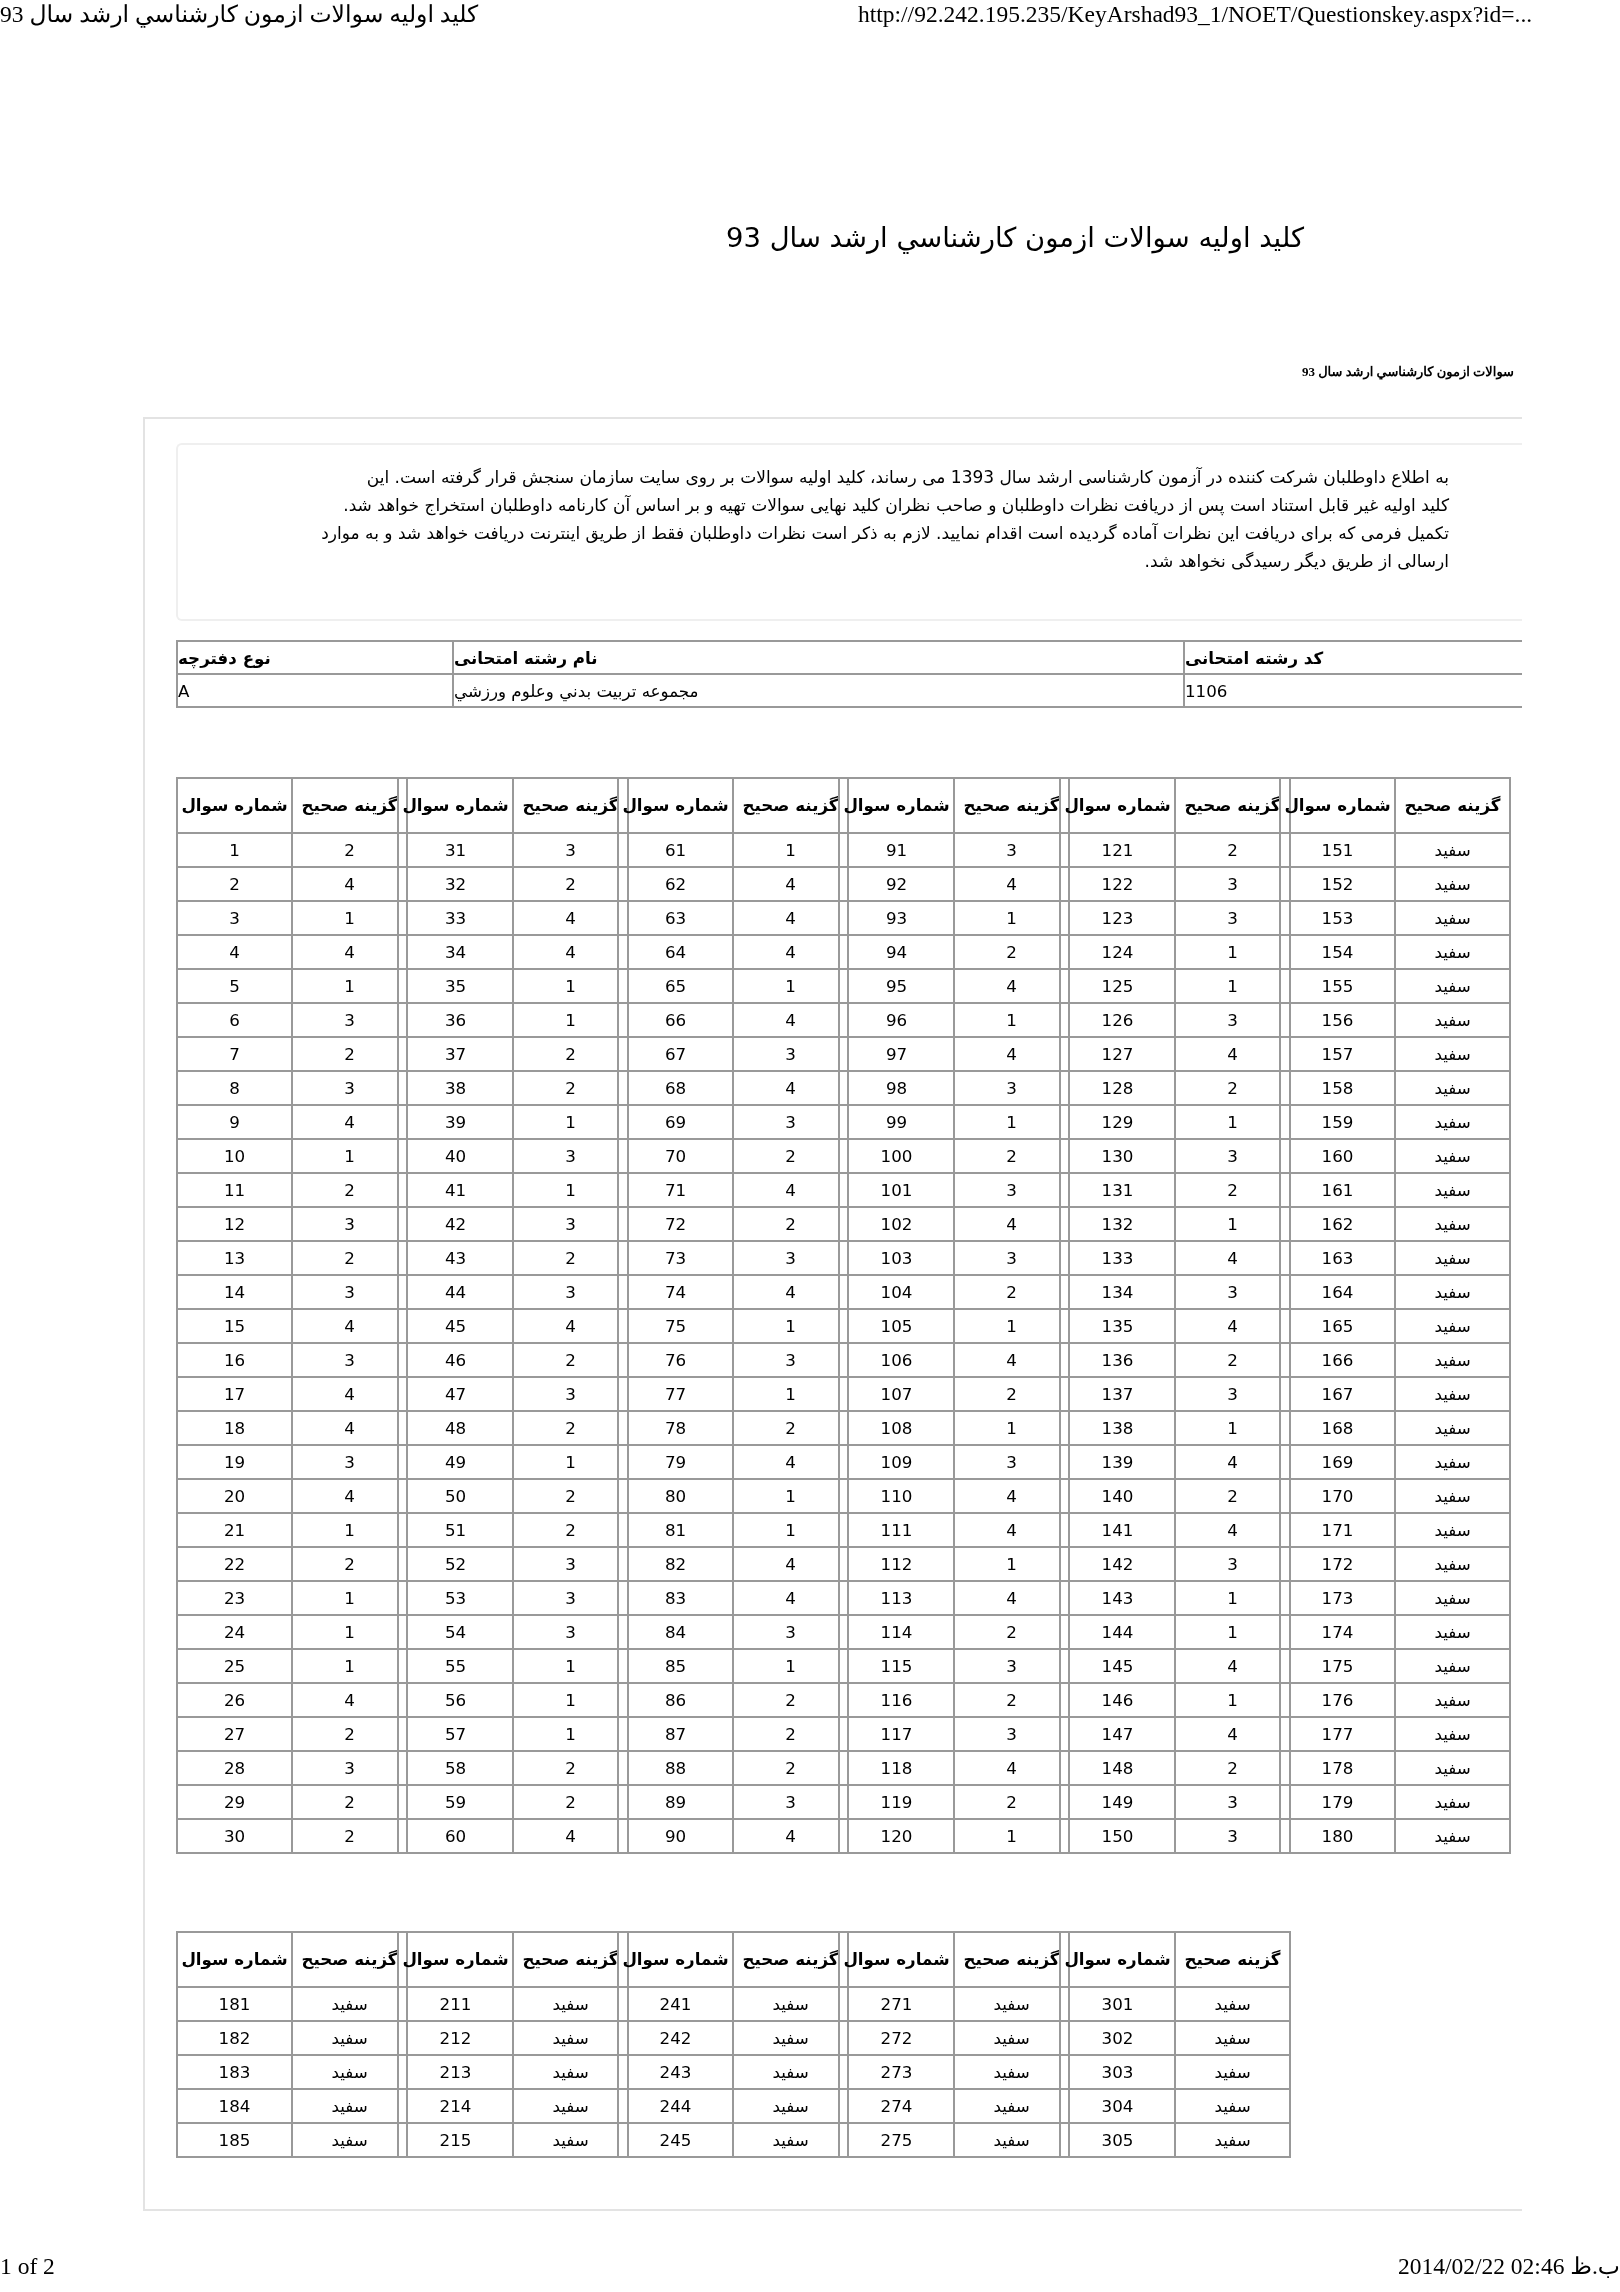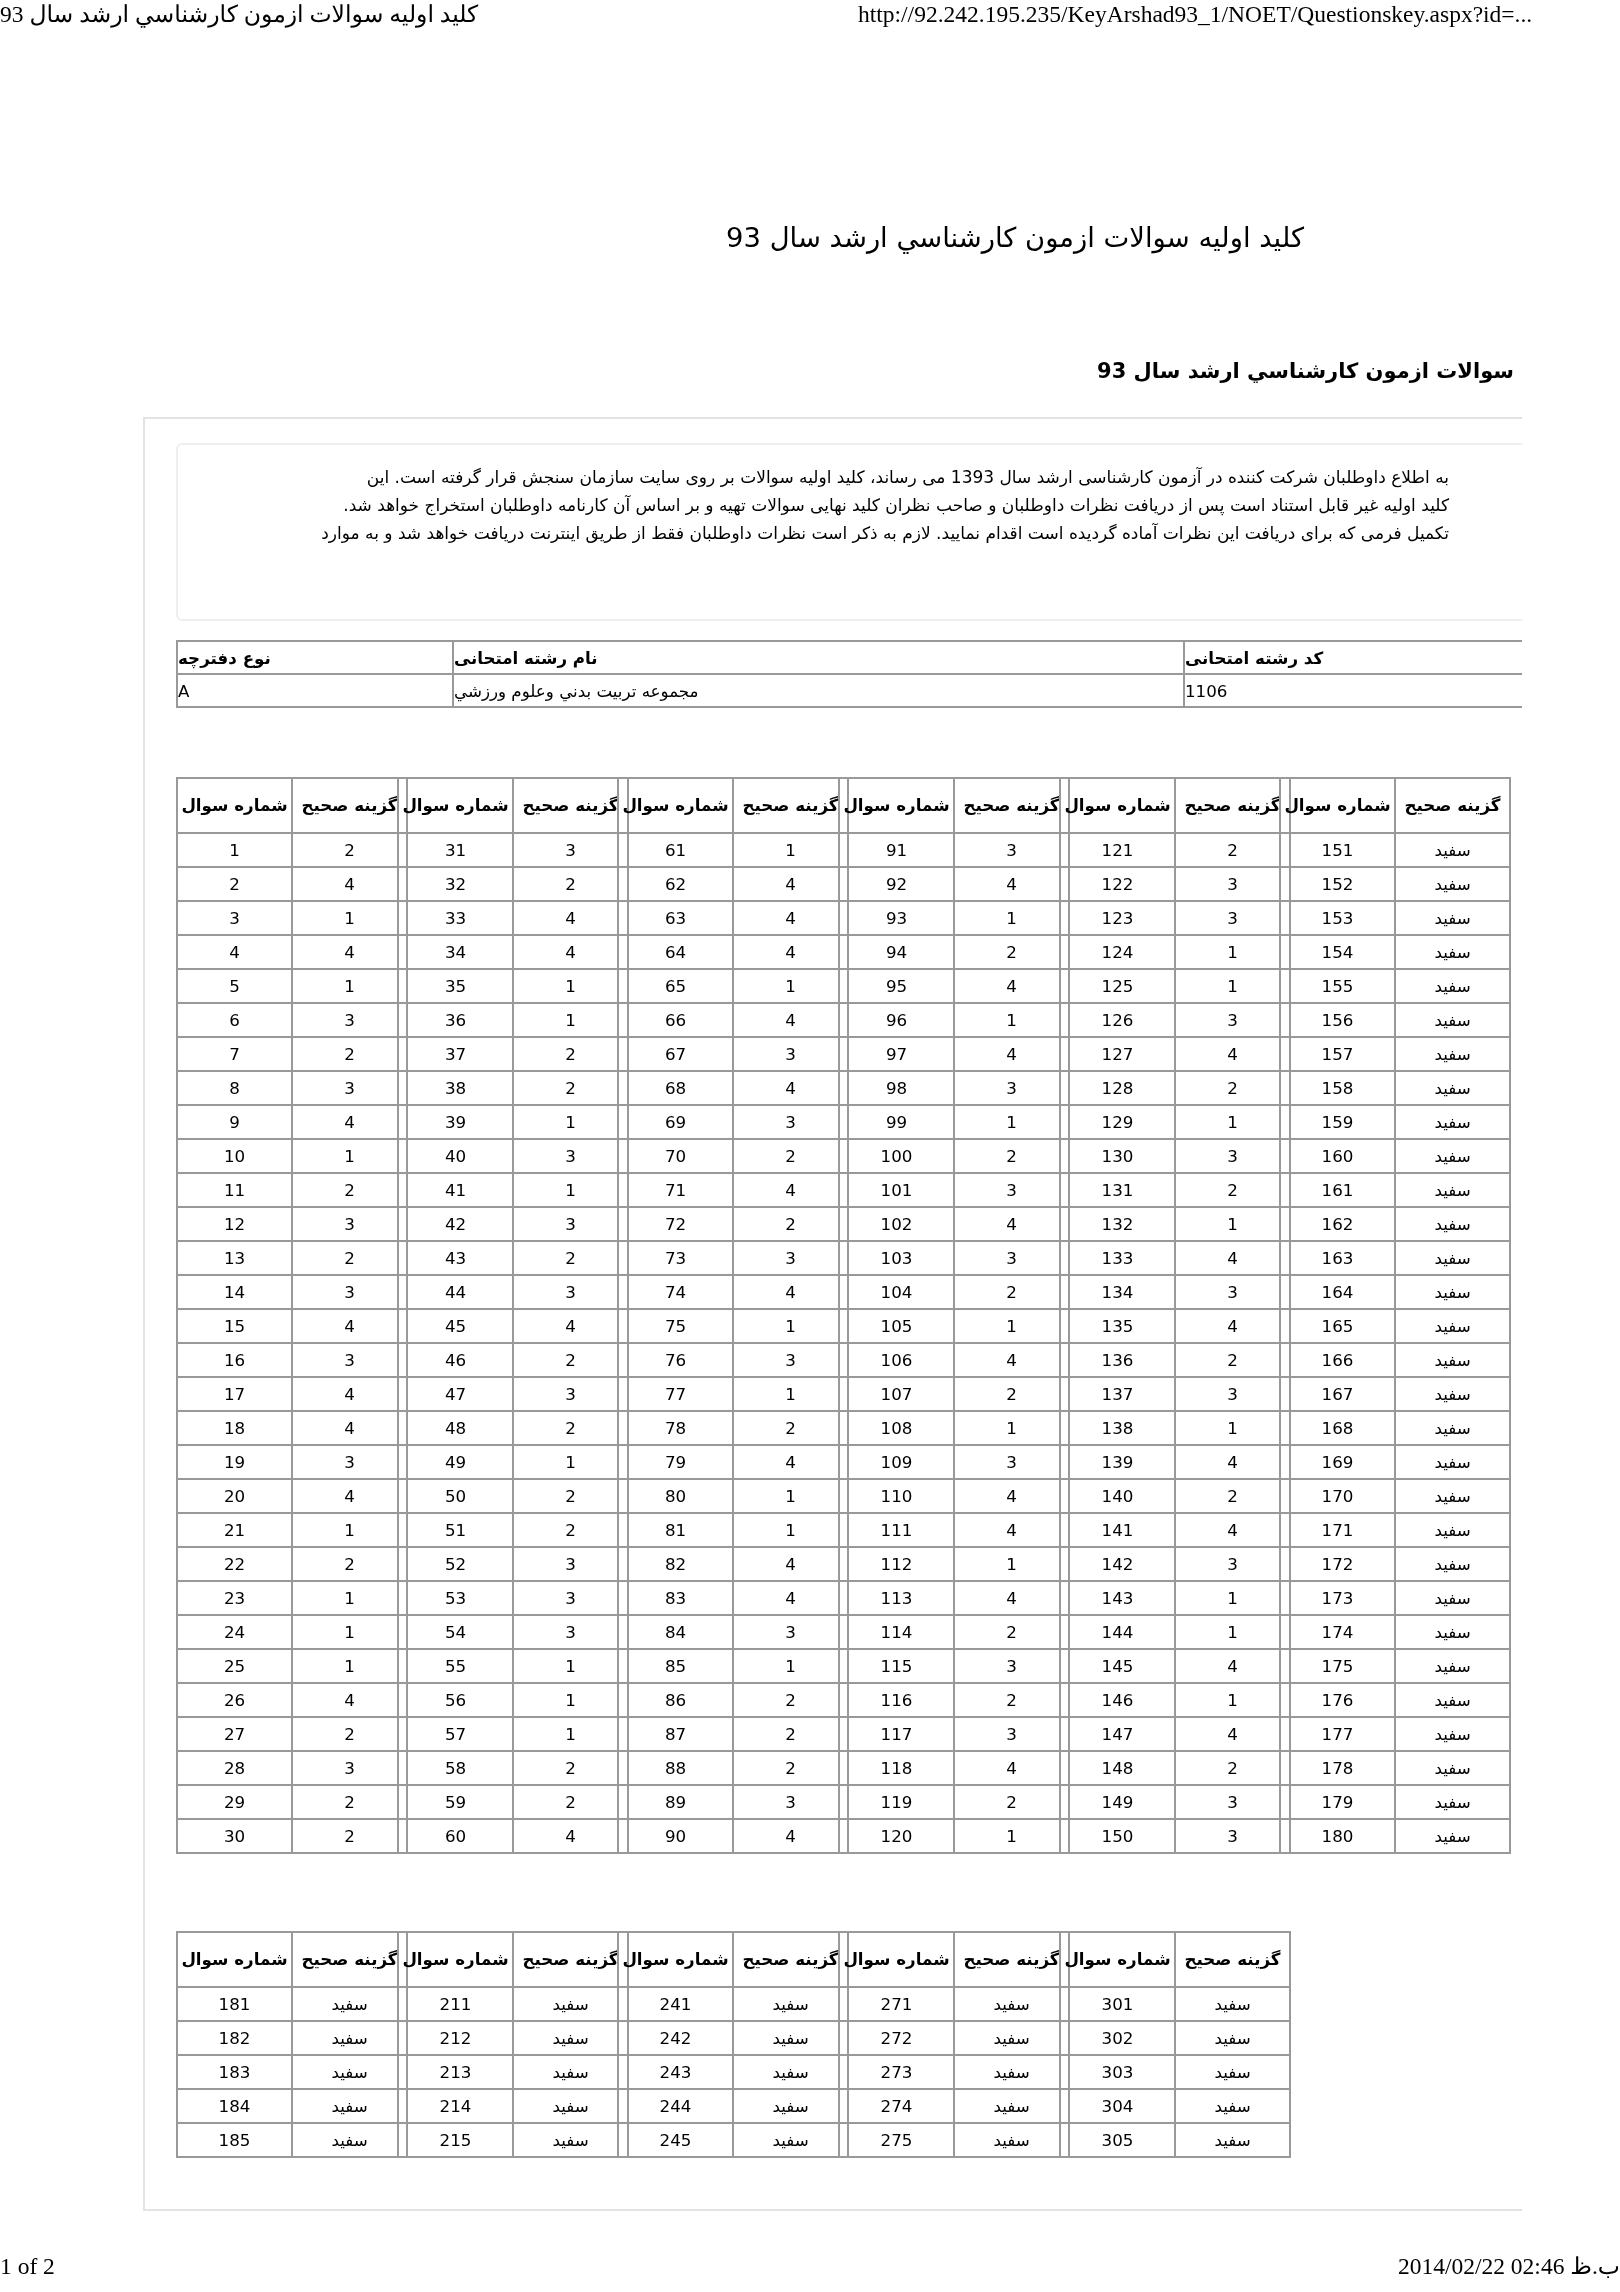--- a/index.html
+++ b/index.html
@@ -9,21 +9,21 @@
     font-family:"DejaVu Sans", sans-serif;
   }
   .print-hdr { position:absolute; top:0; font-family:"Liberation Serif", serif; font-size:23.5px; line-height:29px; white-space:nowrap; }
   .print-hdr.left { left:0; direction:rtl; }
   .print-hdr.right { left:858px; }
   .print-ftr { position:absolute; top:2252px; font-family:"Liberation Serif", serif; font-size:23.5px; line-height:29px; white-space:nowrap; }
   .print-ftr.left { left:0; }
   .print-ftr.right { right:0; }
 
   .page-title { position:absolute; left:588px; width:716px; top:218px; direction:rtl; text-align:right; font-size:27.4px; line-height:39px; white-space:nowrap; }
-  .section-title { position:absolute; left:882px; width:632px; top:359px; direction:rtl; text-align:right; font-size:21px; font-weight:bold; line-height:25.5px; white-space:nowrap; }
+  .section-title { position:absolute; left:882px; width:632px; top:359px; direction:rtl; text-align:right; font-size:13px; font-weight:bold; line-height:25.5px; white-space:nowrap;font-family:Liberation Serif, serif; }
 
   .outer { position:absolute; left:143px; top:417px; width:1379px; height:1794px;
     border-top:2px solid #e3e3e3; border-left:2px solid #e3e3e3; border-bottom:2px solid #e3e3e3; box-sizing:border-box; }
 
   .notice { position:absolute; left:176px; top:443px; width:1346px; height:178px;
     border:2px solid #efefef; border-right:none; border-radius:5.9px 0 0 5.9px; box-sizing:border-box; }
   .notice-text { position:absolute; right:73px; top:17.6px; width:1274px; direction:rtl; text-align:right;
     font-size:17px; line-height:28px; }
 
   .exam-table { position:absolute; left:176px; top:640px; width:1346px; border-collapse:collapse; direction:rtl; font-size:16.7px; }
@@ -48,20 +48,21 @@
 <div class="page-title">كليد اوليه سوالات ازمون كارشناسي ارشد سال 93</div>
 <div class="section-title">سوالات ازمون كارشناسي ارشد سال 93</div>
 
 <div class="outer"></div>
 
 <div class="notice">
   <div class="notice-text">
     <div>به اطلاع داوطلبان شرکت کننده در آزمون کارشناسی ارشد سال 1393 می رساند، کلید اولیه سوالات بر روی سایت سازمان سنجش قرار گرفته است. این</div>
     <div>کلید اولیه غیر قابل استناد است پس از دریافت نظرات داوطلبان و صاحب نظران کلید نهایی سوالات تهیه و بر اساس آن کارنامه داوطلبان استخراج خواهد شد.</div>
     <div>تکمیل فرمی که برای دریافت این نظرات آماده گردیده است اقدام نمایید. لازم به ذکر است نظرات داوطلبان فقط از طریق اینترنت دریافت خواهد شد و به موارد</div>
+    <div>ارسالی از طریق دیگر رسیدگی نخواهد شد.</div>
   </div>
 </div>
 
 <table class="exam-table">
   <tbody>
       <tr>
     <th style="width:337px">کد رشته امتحانی</th>
     <th style="width:729px">نام رشته امتحانی</th>
     <th>نوع دفترچه</th>
   </tr>

